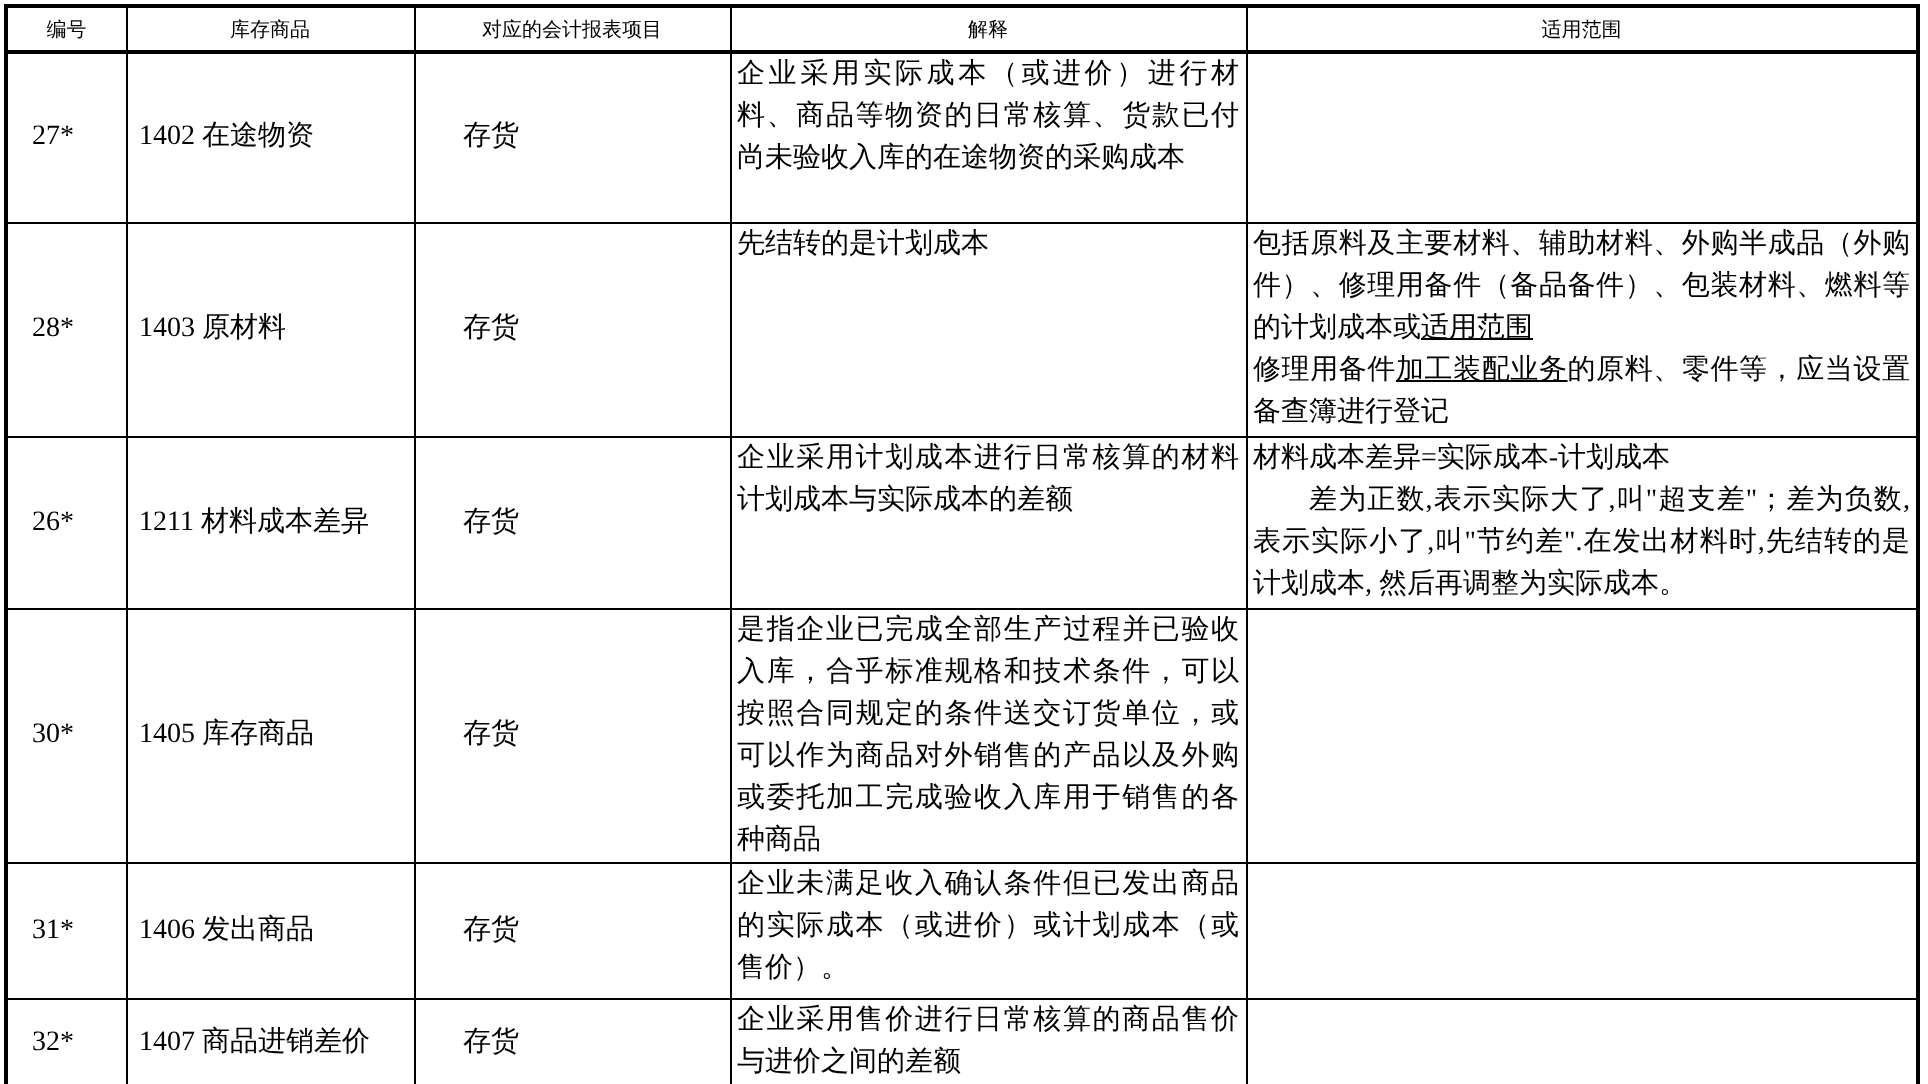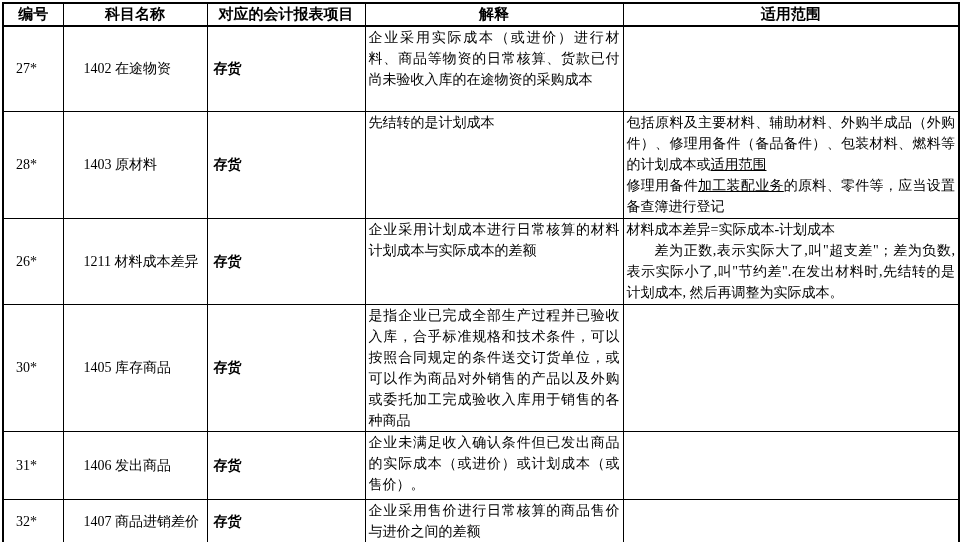--- a/index.html
+++ b/index.html
@@ -26,39 +26,39 @@
   table.acct thead th { border-bottom-width: 2px; }
 
   col.c-id      { width: 60px;  }
   col.c-subject { width: 144px; }
   col.c-report  { width: 158px; }
   col.c-expl    { width: 258px; }
   col.c-scope   { width: 336px; }
 
   thead tr { height: 23px; }
   thead th {
-    font-size: 15px;
-    font-weight: bold;
+    font-size: 10px;
+    font-weight: normal;
     text-align: center;
     vertical-align: middle;
     padding: 1px 2px;
     white-space: nowrap;
     overflow: hidden;
   }
 
   td {
     font-size: 14px;
     line-height: 21px;
     vertical-align: middle;
     padding: 0 4px;
     overflow: hidden;
   }
   .td-id      { padding-left: 12px; margin-left: 35px; }
-  .td-subject { padding-left: 20px; }
-  .td-report  { padding-left: 6px; font-weight: bold; }
+  .td-subject { padding-left: 6px; }
+  .td-report  { padding-left: 24px; }
   .td-expl, .td-scope {
     vertical-align: top;
     text-align: justify;
     padding: 0 3px;
   }
 
   tbody tr:nth-child(1) { height: 85px;  }
   tbody tr:nth-child(2) { height: 107px; }
   tbody tr:nth-child(3) { height: 86px;  }
   tbody tr:nth-child(4) { height: 124px; }
@@ -77,21 +77,21 @@
     <colgroup>
       <col class="c-id">
       <col class="c-subject">
       <col class="c-report">
       <col class="c-expl">
       <col class="c-scope">
     </colgroup>
     <thead>
       <tr>
         <th>编号</th>
-        <th>科目名称</th>
+        <th>库存商品</th>
         <th>对应的会计报表项目</th>
         <th>解释</th>
         <th>适用范围</th>
       </tr>
     </thead>
     <tbody id="rows">
   <tr>
     <td class="td-id">27*</td>
     <td class="td-subject">1402 在途物资</td>
     <td class="td-report">存货</td>

